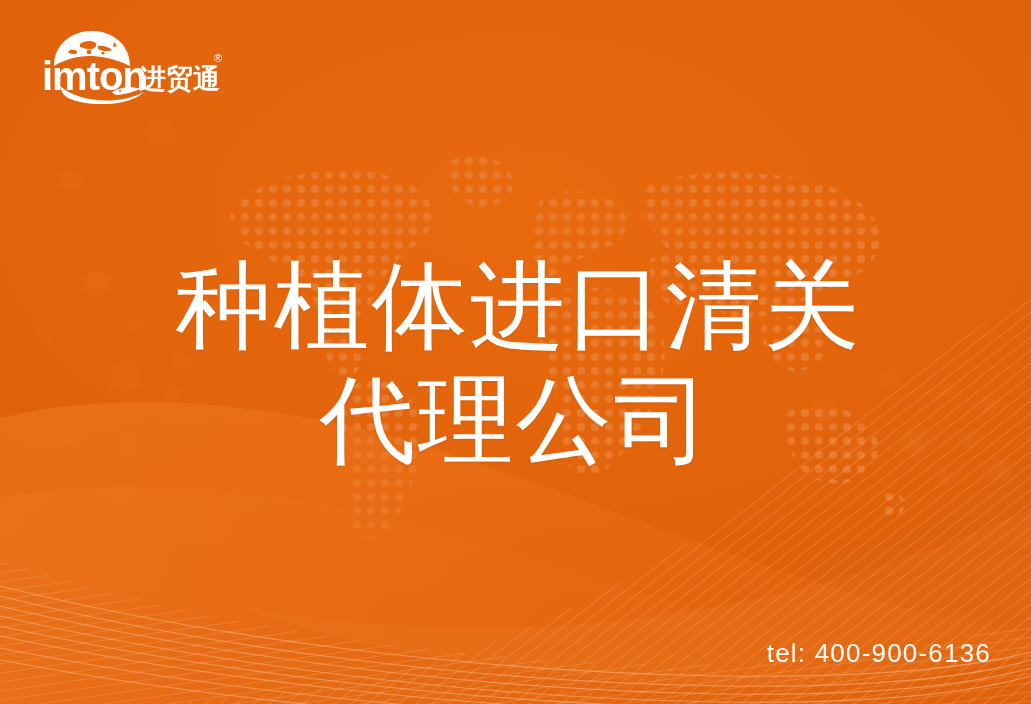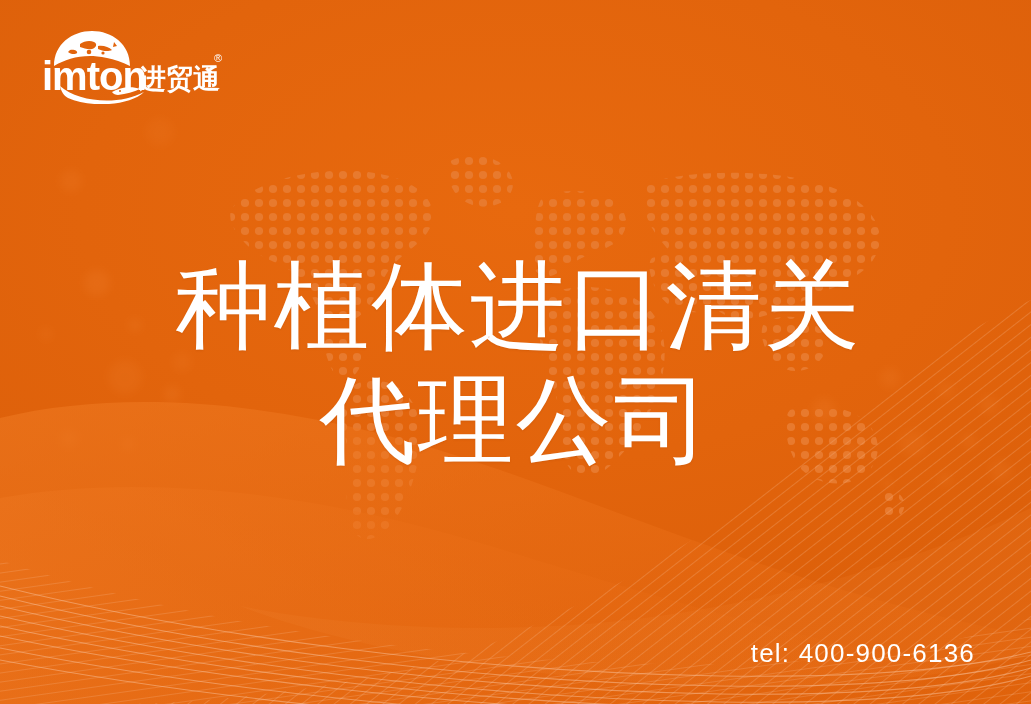--- a/index.html
+++ b/index.html
@@ -73,21 +73,21 @@
   .headline .line {
     display: block;
     font-size: 96px;
   }
   .headline .line-1 { padding-left: 6px; }
   .headline .line-2 { }
 
   
   .tel {
     position: absolute;
-    right: 56px;
+    right: 40px;
     bottom: 35px;
     color: #ffffff;
     font-size: 26px;
     letter-spacing: 1.2px;
     font-family: "Liberation Sans", sans-serif;
     white-space: nowrap;
     margin-left: 33px;
   }
 </style>
 </head>

